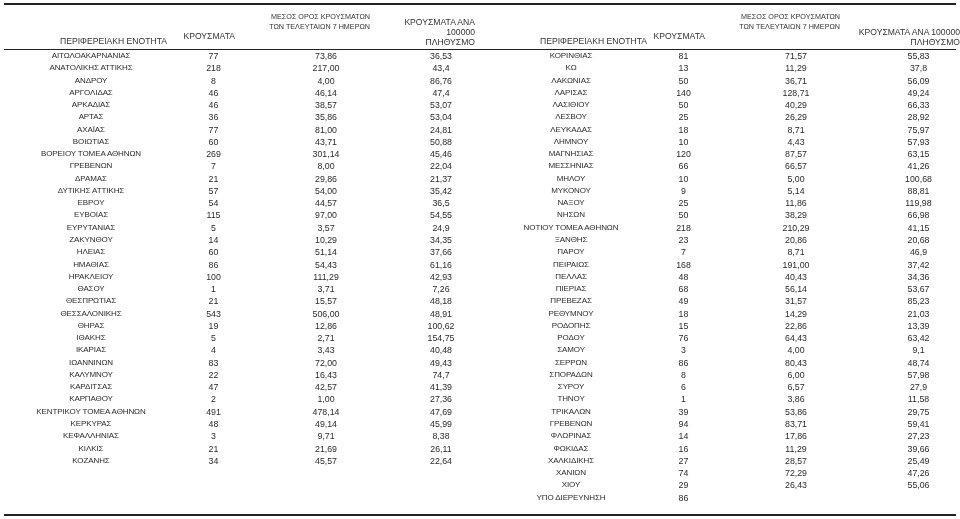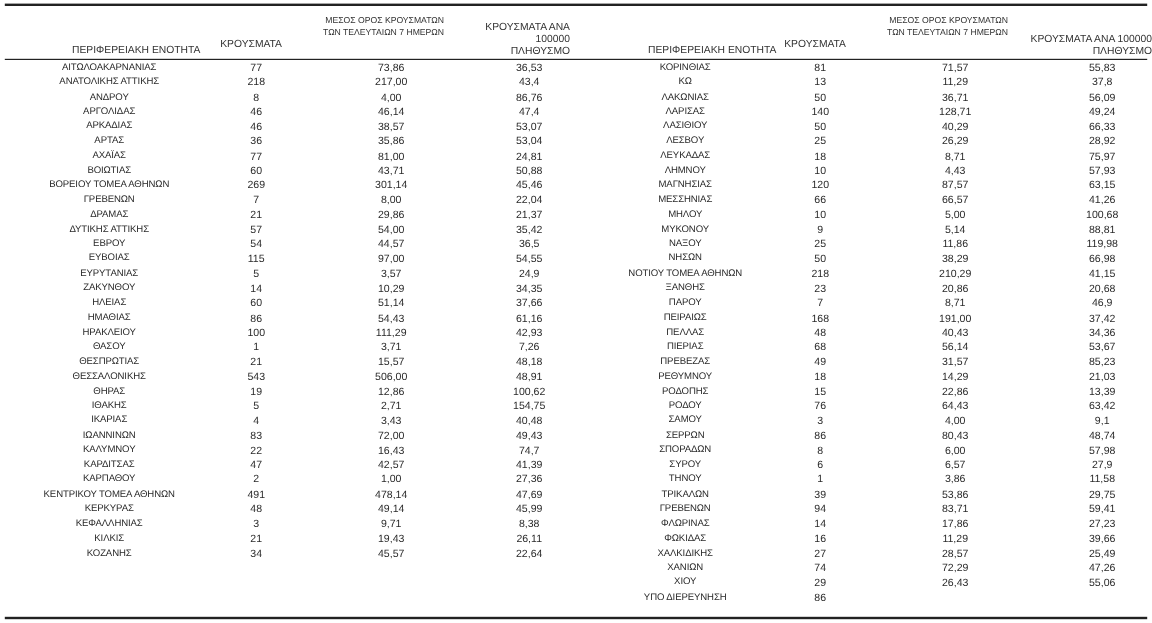--- a/index.html
+++ b/index.html
@@ -237,21 +237,21 @@
       </div>
       <div class="row">
         <span class="c1 n">ΚΕΦΑΛΛΗΝΙΑΣ</span>
         <span class="c2">3</span>
         <span class="c3">9,71</span>
         <span class="c4">8,38</span>
       </div>
       <div class="row">
         <span class="c1 n">ΚΙΛΚΙΣ</span>
         <span class="c2">21</span>
-        <span class="c3">19,43</span>
+        <span class="c3">21,69</span>
         <span class="c4">26,11</span>
       </div>
       <div class="row">
         <span class="c1 n">ΚΟΖΑΝΗΣ</span>
         <span class="c2">34</span>
         <span class="c3">45,57</span>
         <span class="c4">22,64</span>
       </div>
     </div>
 </div>

